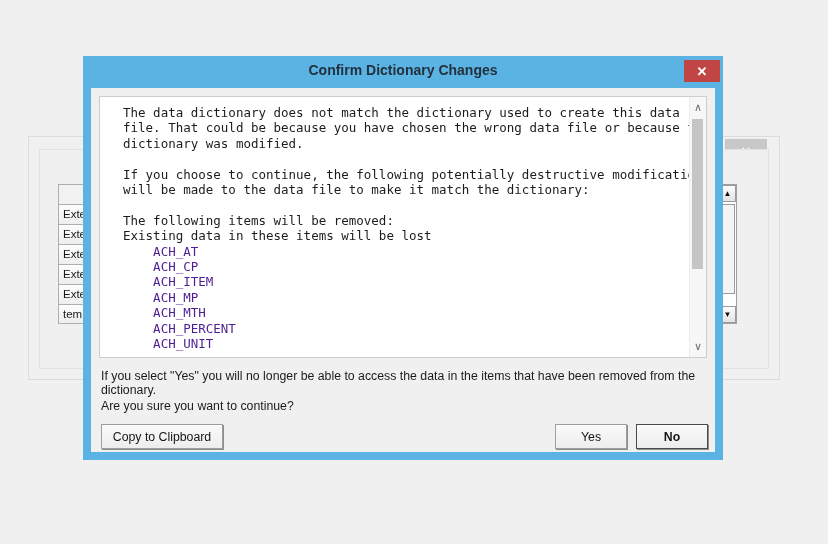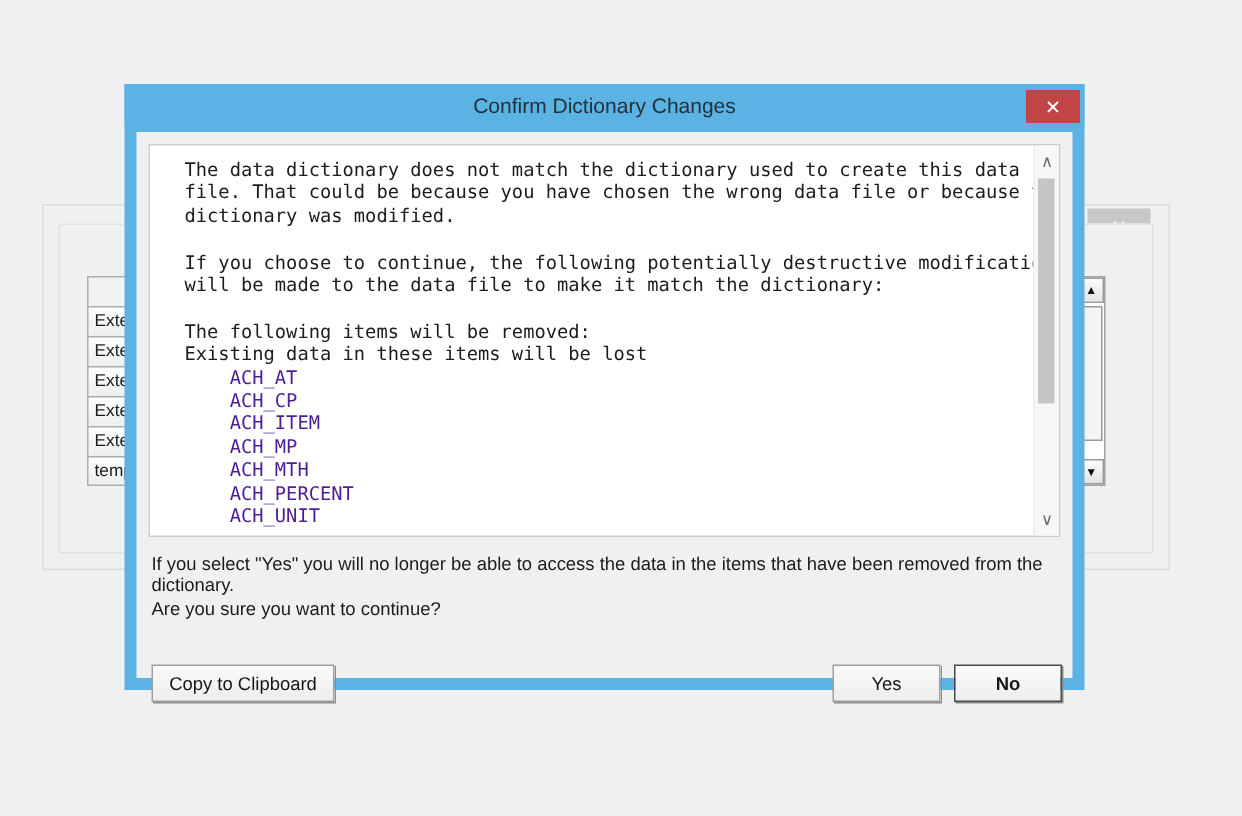--- a/index.html
+++ b/index.html
@@ -154,20 +154,21 @@
     top: 56px;
     width: 640px;
     height: 404px;
     background: #5bb3e4;
     box-sizing: border-box;
   }
   .dialog-titlebar {
     position: relative;
     height: 28px;
     background: #5bb3e4;
+    font-weight: bold;
   }
   .dialog-title {
     position: absolute;
     left: 0; right: 0; top: 0;
     height: 28px;
     line-height: 28px;
     text-align: center;
     font-size: 14px;
     color: #23313d;
   }
@@ -263,21 +264,20 @@
     background: linear-gradient(#fafafa, #ededed);
     border: 1px solid #9e9e9e;
     box-shadow: 1px 1px 0 #8d8d8d;
     font-size: 12.3px;
     color: #161616;
     display: flex;
     align-items: center;
     justify-content: center;
     box-sizing: border-box;
     cursor: pointer;
-    margin-top: 19px;
   }
   .btn.copy { left: 10px; top: 336px; width: 122px; }
   .btn.yes  { left: 464px; top: 336px; width: 72px; }
   .btn.no   { left: 545px; top: 336px; width: 72px; border: 1px solid #4a4a4a; font-weight: bold; }
 </style>
 </head>
 <body>
 
 <div id="root">
 

